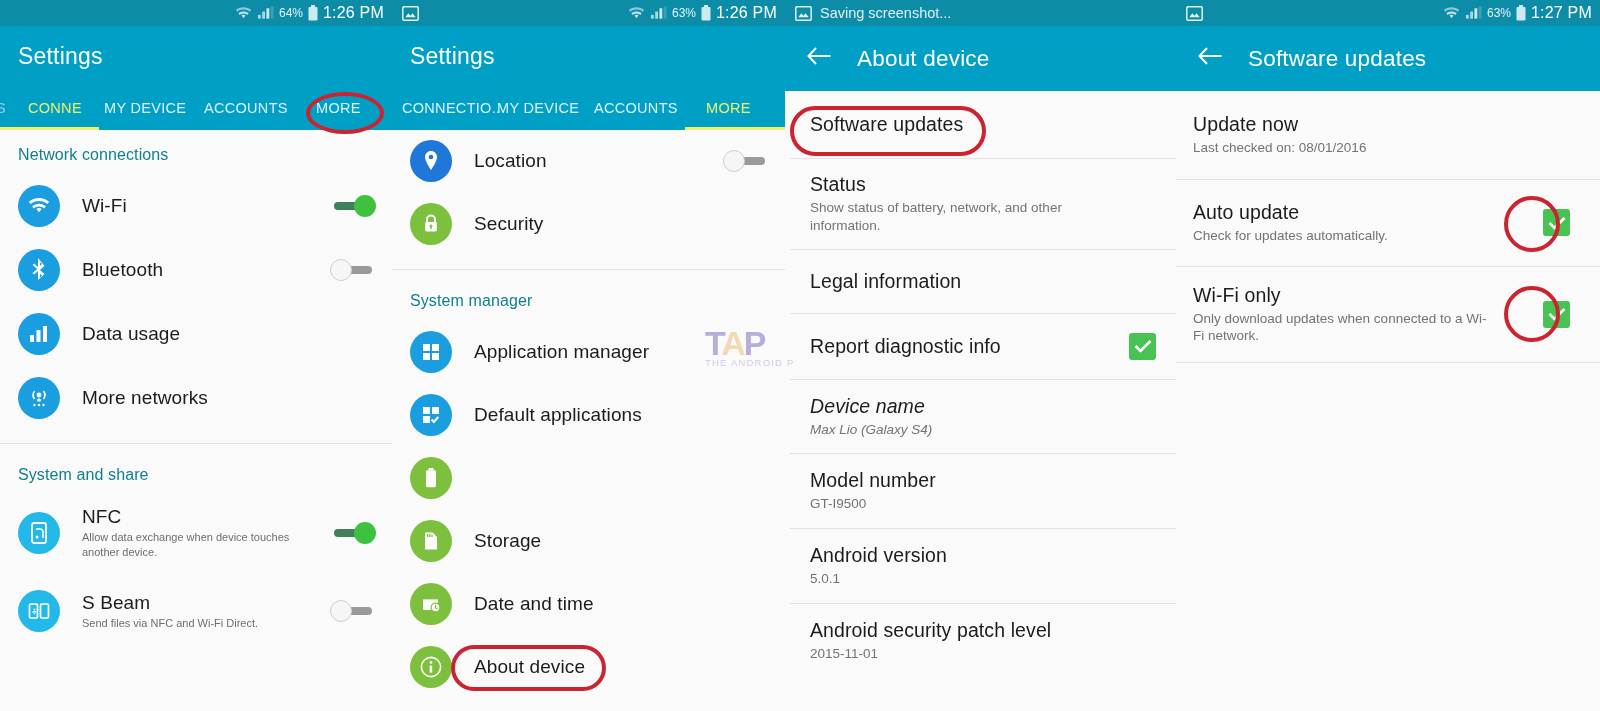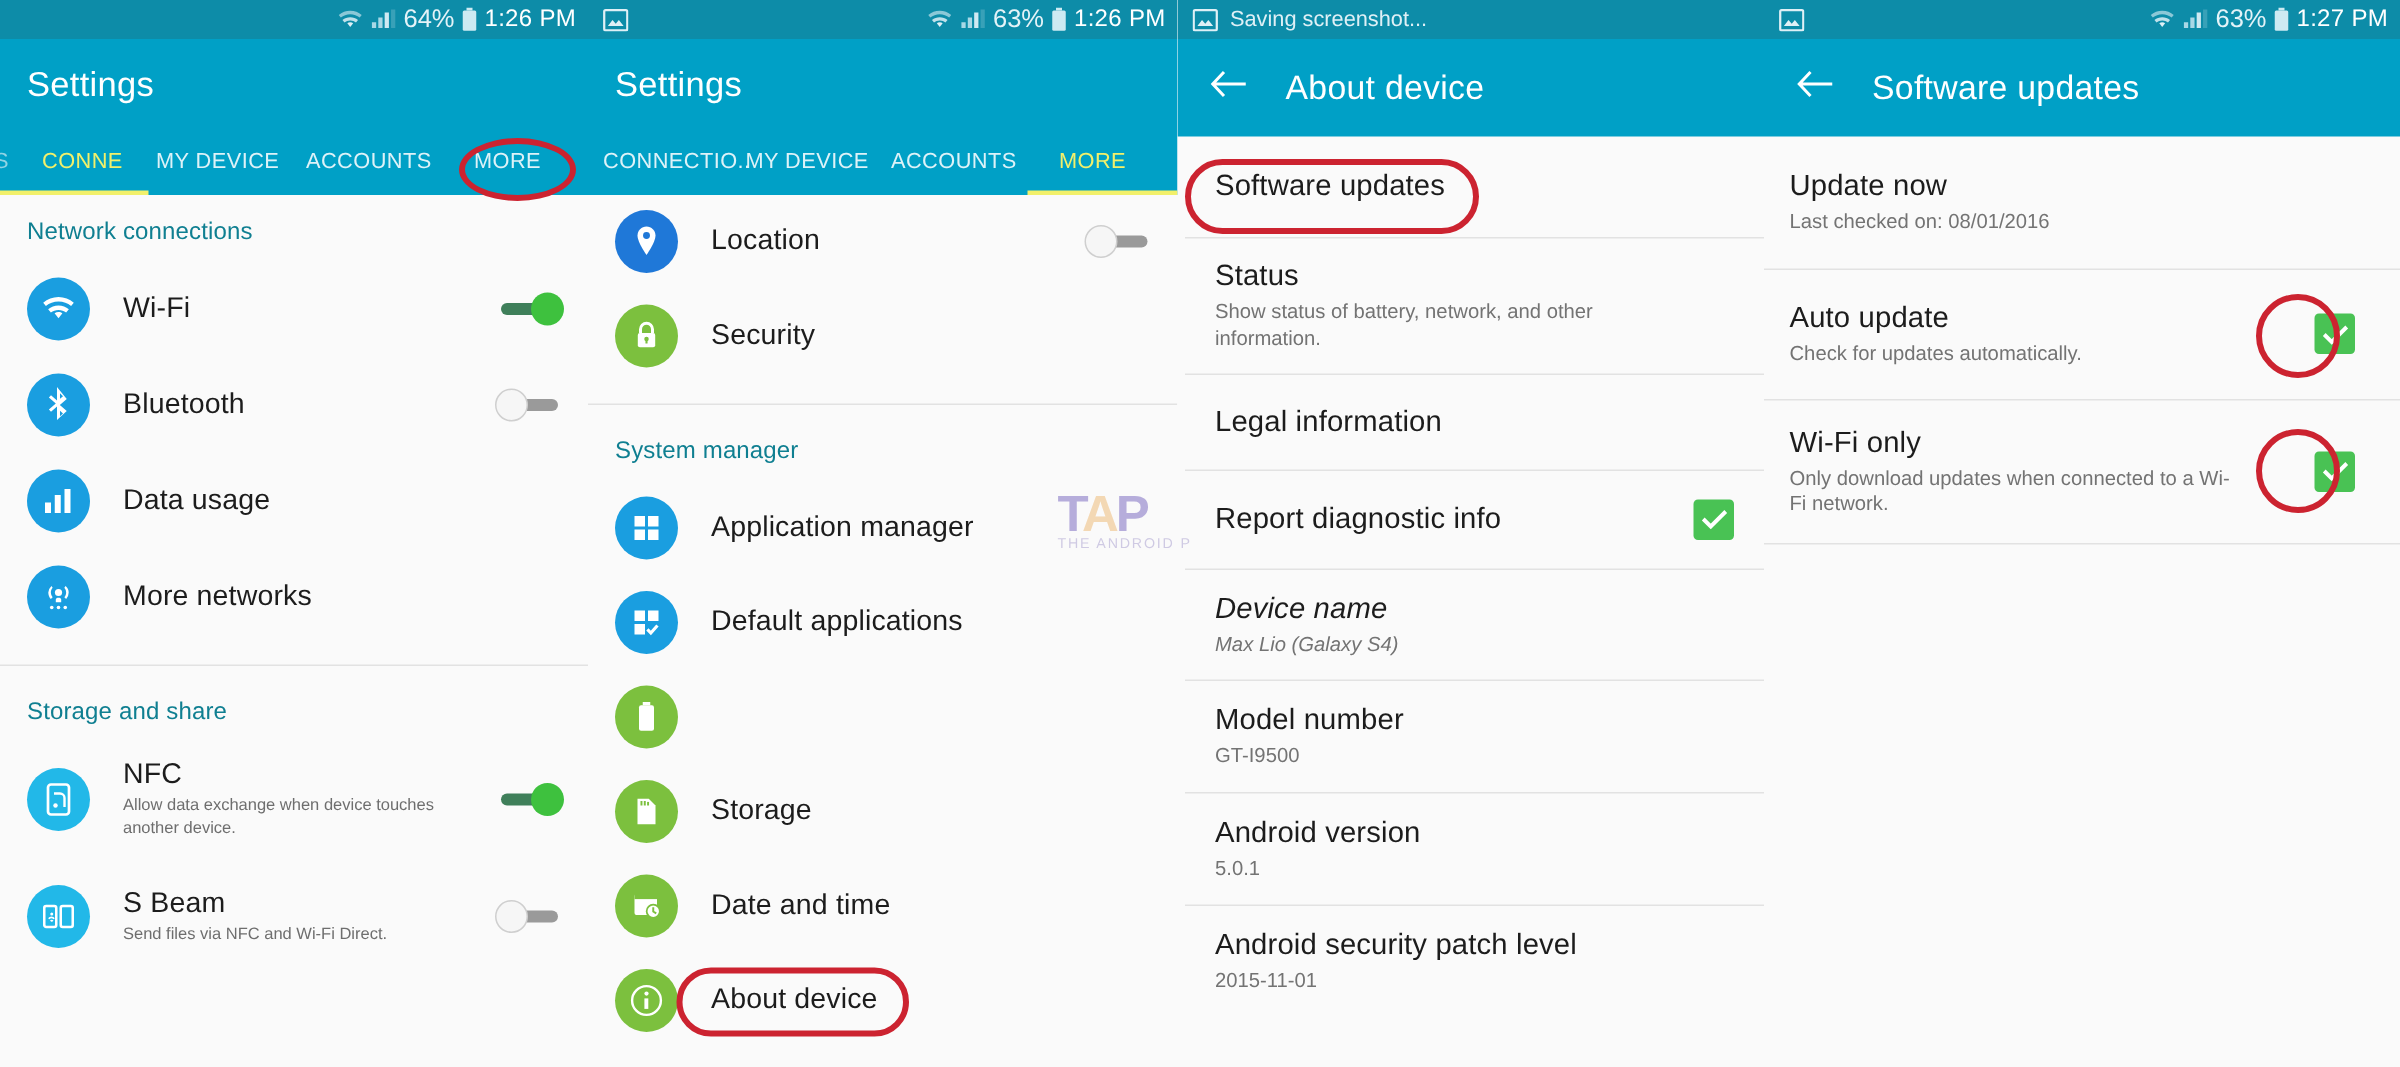--- a/index.html
+++ b/index.html
@@ -27,21 +27,21 @@
     height: 26px; background: #0d8ca8;
     display: flex; align-items: center;
     color: #cdeaf2; font-size: 15px;
     padding: 0 8px 0 10px;
     position: relative; z-index: 4;
   }
   .sb-left { display: flex; align-items: center; gap: 8px; flex: 1; min-width: 0; }
   .sb-right { display: flex; align-items: center; gap: 5px; white-space: nowrap; }
   .sb-text { font-size: 14.5px; color: #dff0f6; }
   .sb-time { font-size: 16px; color: #ffffff; letter-spacing: .2px; }
-  .sb-pct { font-size: 17px; color: #e4f3f8; }
+  .sb-pct { font-size: 12px; color: #e4f3f8; }
 
   .ic { display: inline-block; line-height: 0; }
   .ic svg { display: block; }
 
   
   .appbar {
     background: #00a0c6; color: #fff;
     position: relative; z-index: 3;
   }
   .appbar-title-row { height: 60px; display: flex; align-items: center; padding-left: 18px; }
@@ -224,21 +224,21 @@
             </svg>
         </span>
         <div class="row-body">
           <div class="row-title">More networks</div>
         </div>
       </div>
 
       <div class="group-gap"></div>
       <div class="divider full"></div>
 
-      <div class="sec-header" style="padding-top:22px;">Storage and share</div>
+      <div class="sec-header" style="padding-top:22px;">System and share</div>
 
       <div class="row" style="height:78px;align-items:center;">
         <span class="row-icon" style="background:#22b8e8;">
           <svg width="22" height="24" viewBox="0 0 20 24">
               <rect x="3" y="2" width="14" height="20" rx="2" fill="none" stroke="#fff" stroke-width="1.8"></rect>
               <path d="M7 8h4a3 3 0 0 1 3 3v6" fill="none" stroke="#fff" stroke-width="1.6"></path>
               <circle cx="8" cy="16" r="1.5" fill="#fff"></circle>
             </svg>
         </span>
         <div class="row-body">

